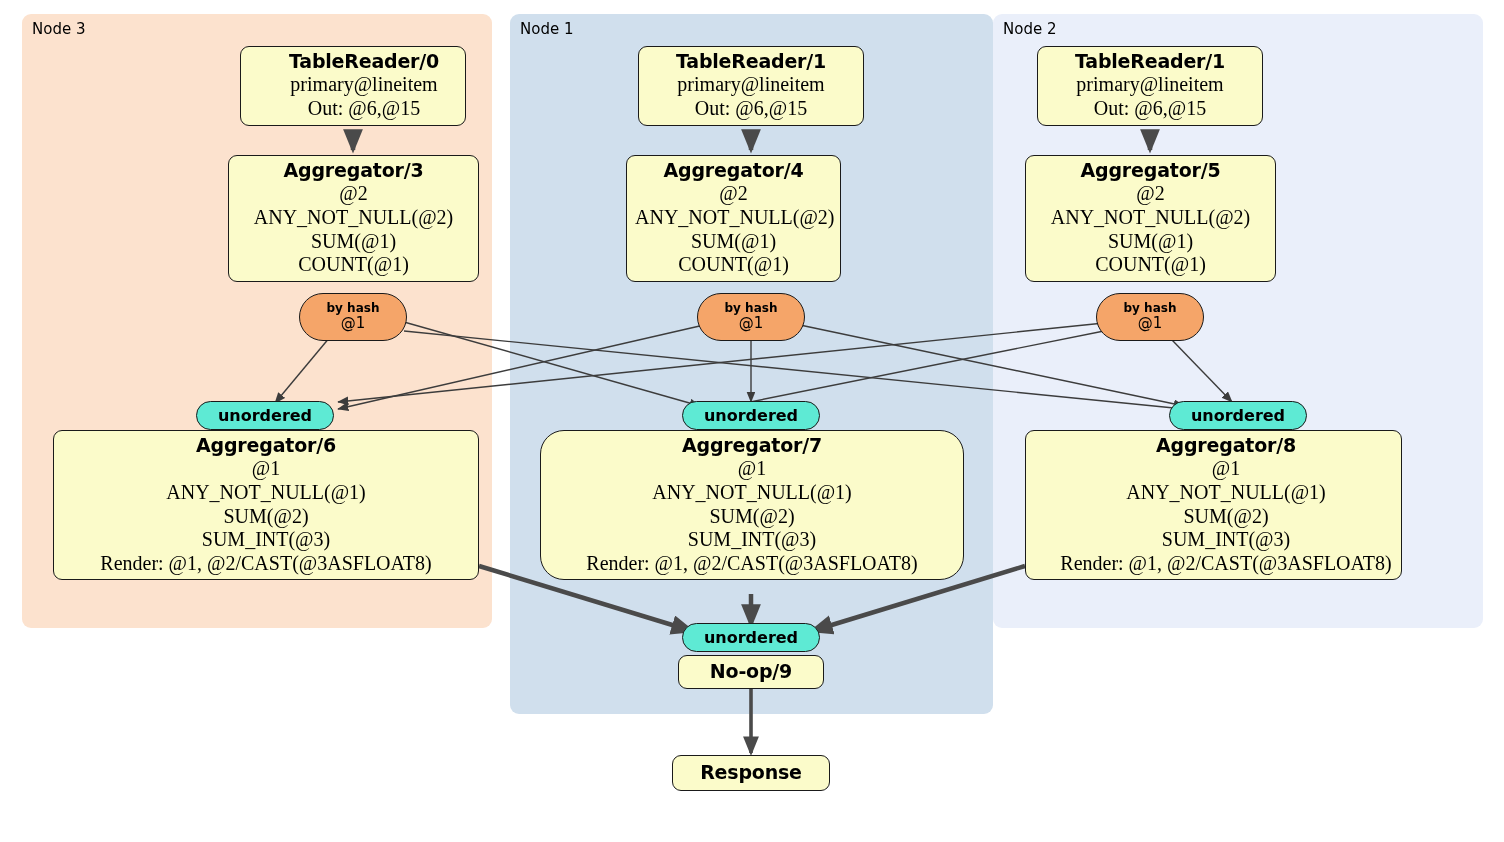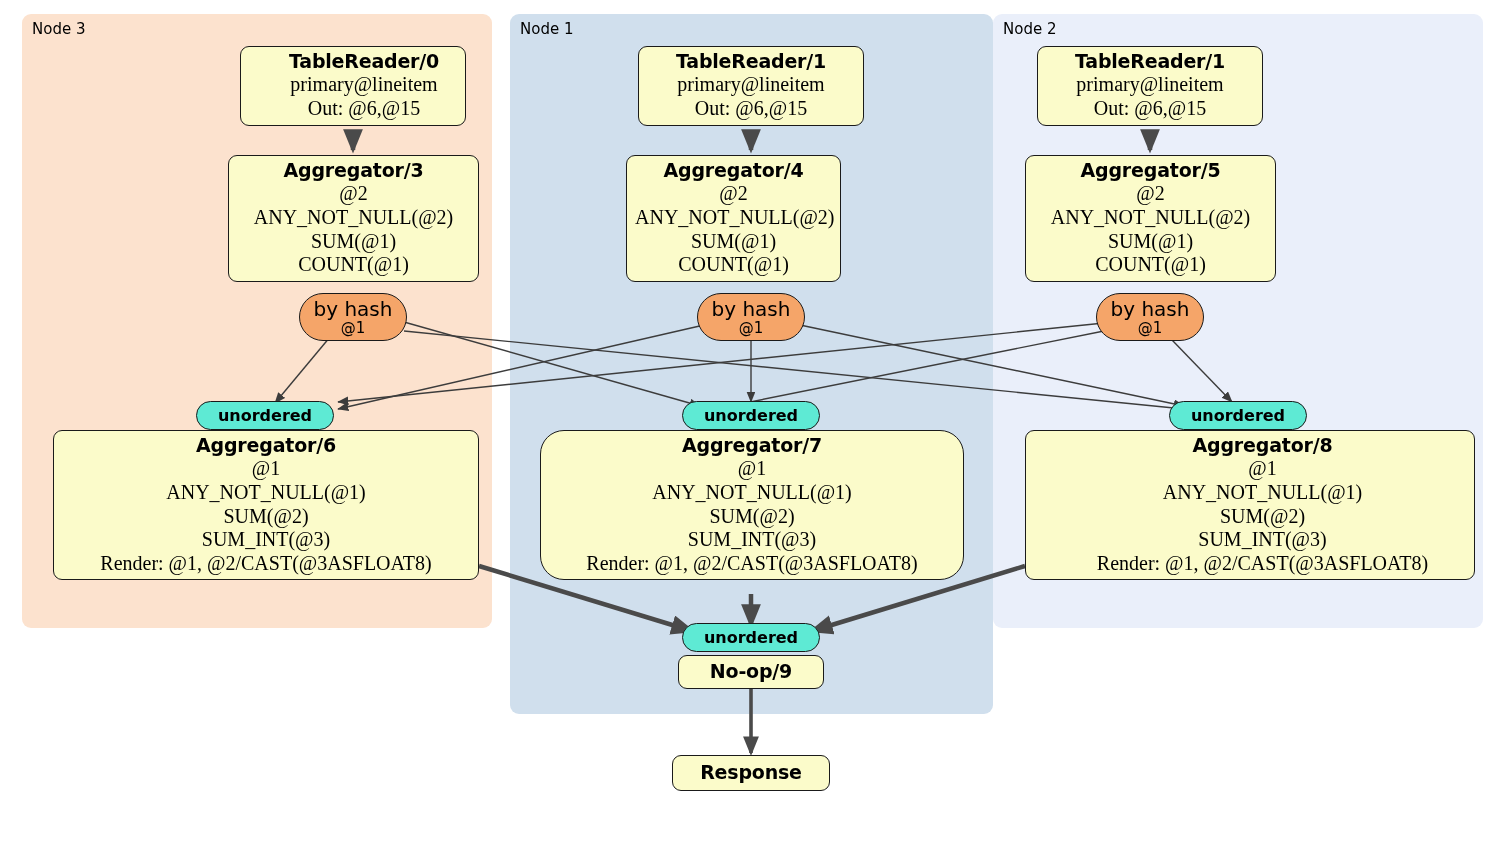--- a/index.html
+++ b/index.html
@@ -95,22 +95,22 @@
     display: flex;
     flex-direction: column;
     align-items: center;
     justify-content: center;
   }
   .pill.hash {
     background: #f5a569;
     padding: 2px 10px;
   }
   .pill.hash .ttl {
-    font-weight: normal;
-    font-size: 20px;
+    font-weight: bold;
+    font-size: 12px;
     display: block;
   }
   .pill.hash .ln {
     font-size: 15px;
     display: block;
   }
   .pill.unordered {
     background: #5eead4;
     padding: 2px 14px;
   }
@@ -304,21 +304,21 @@
 
   <div class="pill hash" style="left:1096px; top:293px; width:108px; height:48px;">
     <span class="ttl">by hash</span>
     <span class="ln">@1</span>
   </div>
 
   <div class="pill unordered" style="left:1169px; top:401px; width:138px; height:29px;">
     <span class="ttl">unordered</span>
   </div>
 
-  <div class="box" style="left:1025px; top:430px; width:450px;padding-left:33px;">
+  <div class="box" style="left:1025px; top:430px; width:377px;padding-left:33px;">
     <span class="ttl">Aggregator/8</span>
     <span class="ln">@1</span>
     <span class="ln">ANY_NOT_NULL(@1)</span>
     <span class="ln">SUM(@2)</span>
     <span class="ln">SUM_INT(@3)</span>
     <span class="ln">Render: @1, @2/CAST(@3ASFLOAT8)</span>
   </div>
 
 </div>
 

